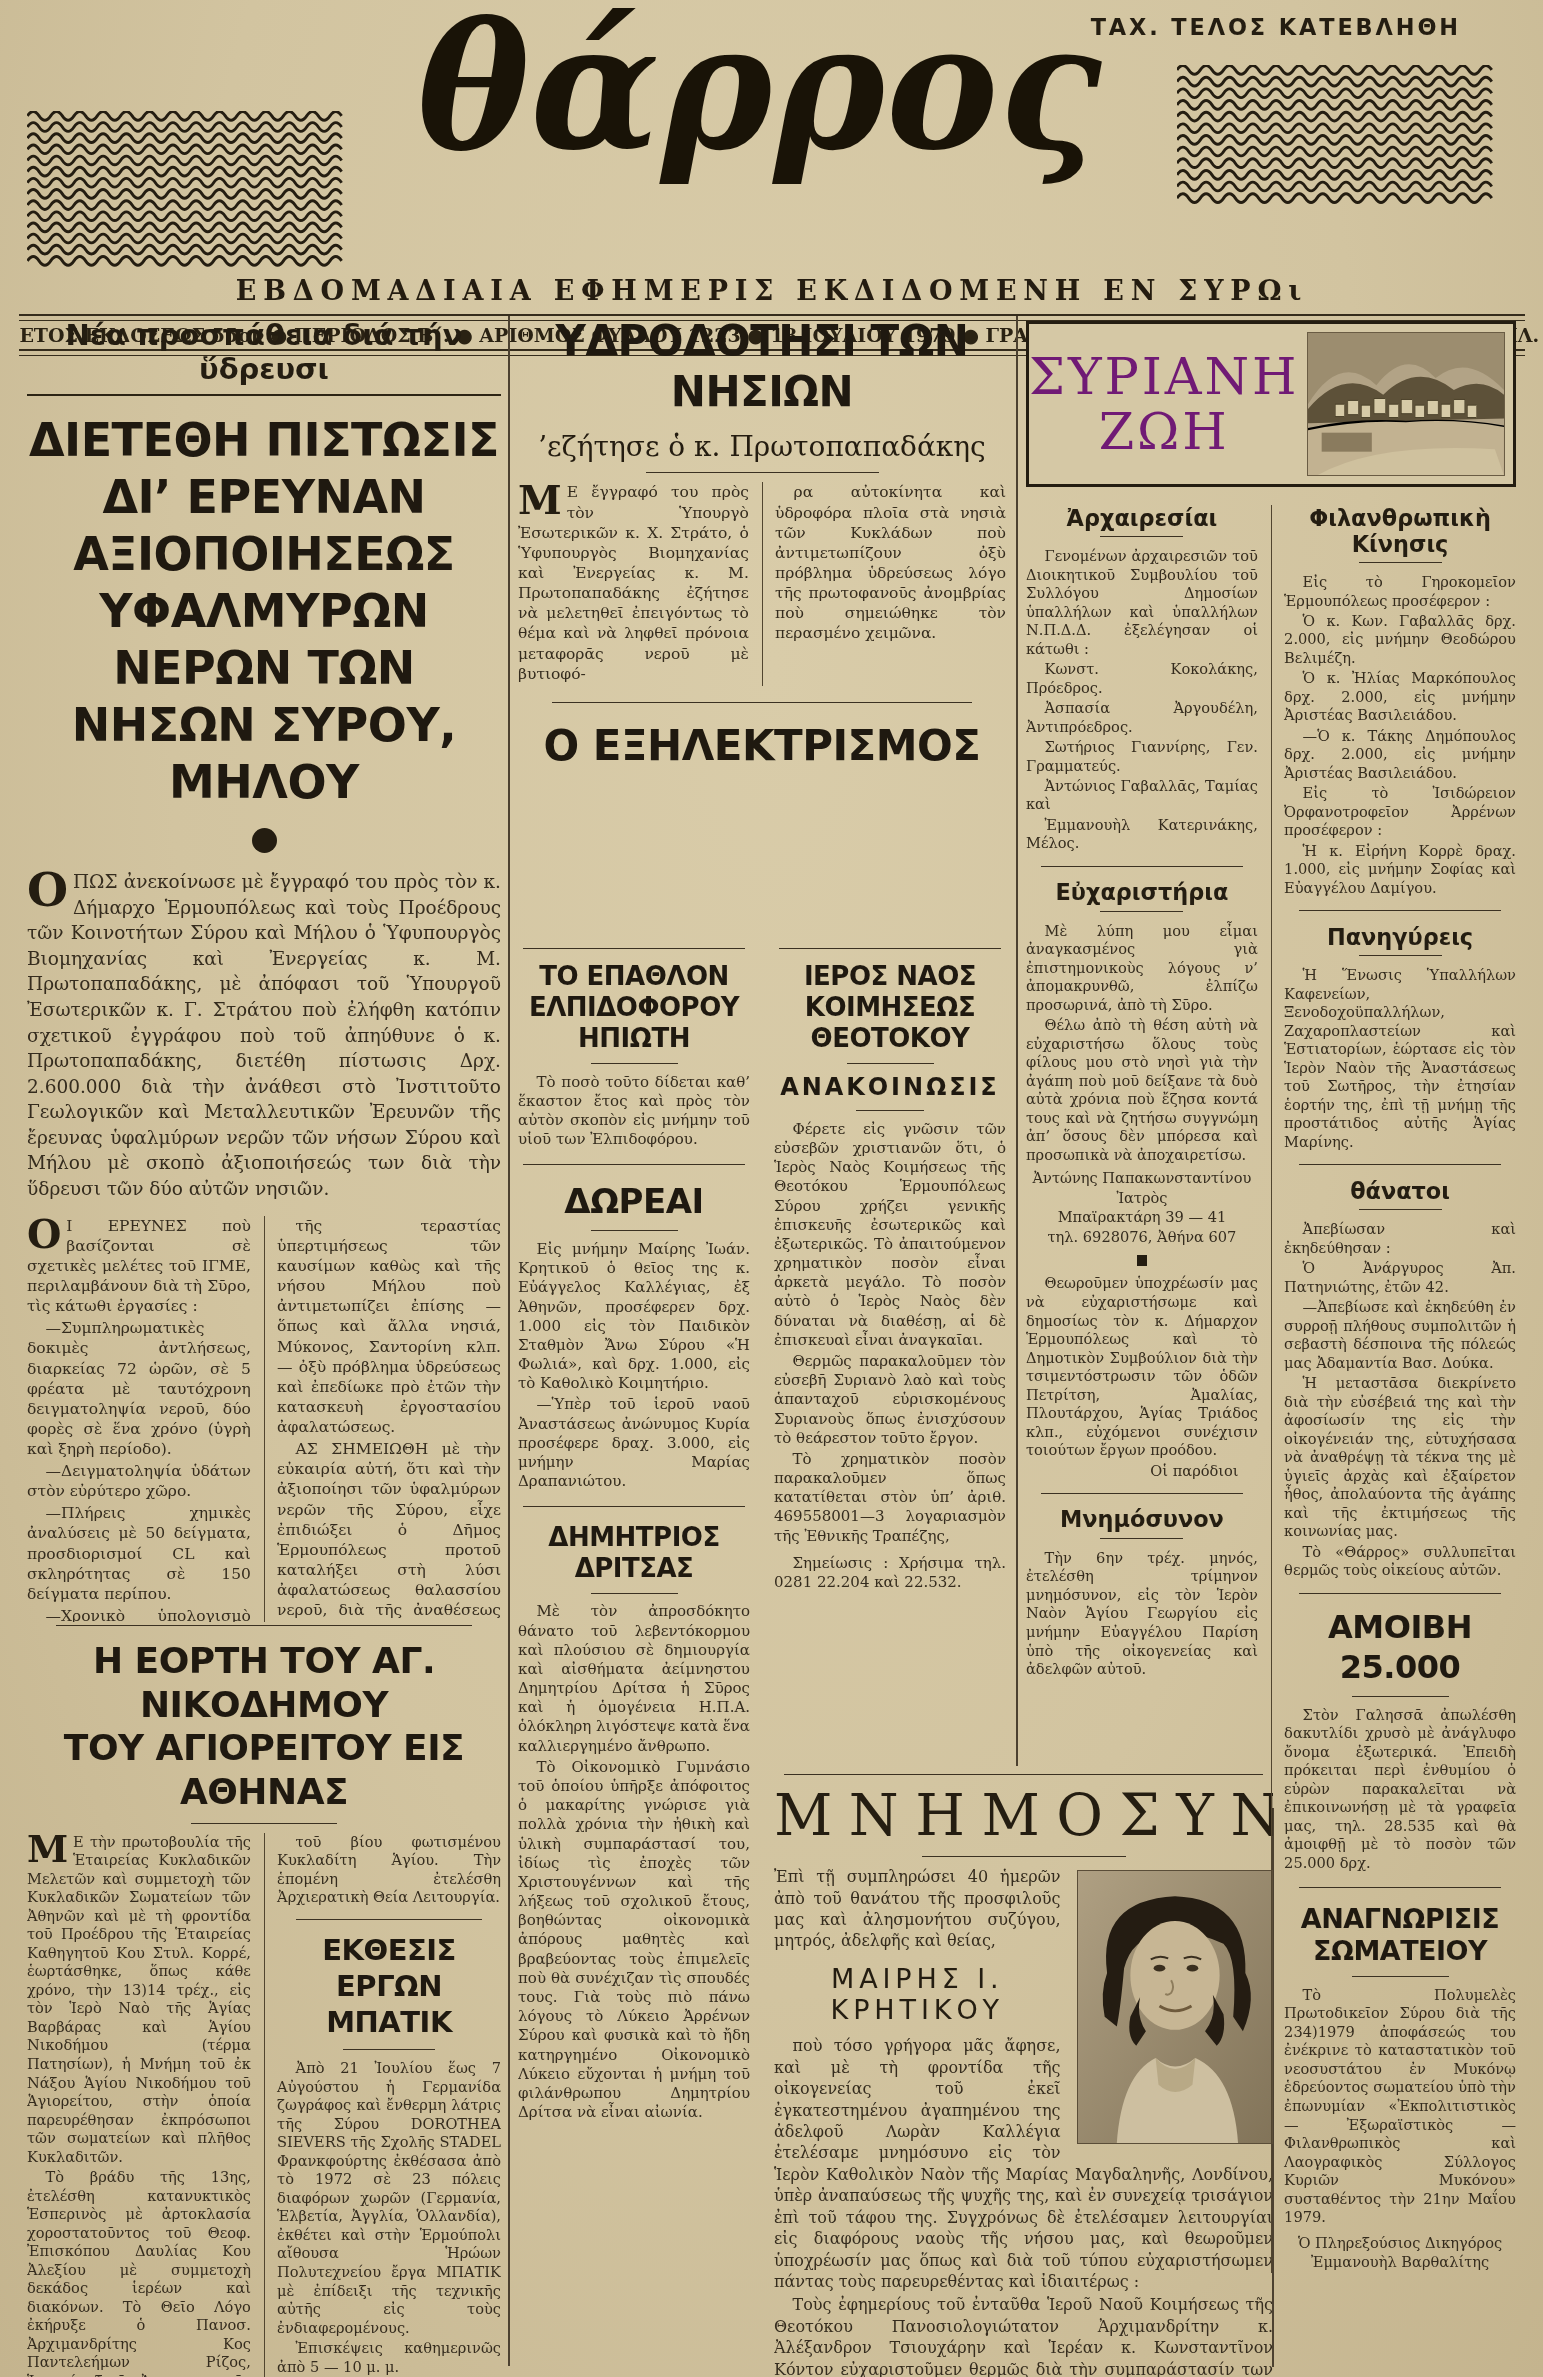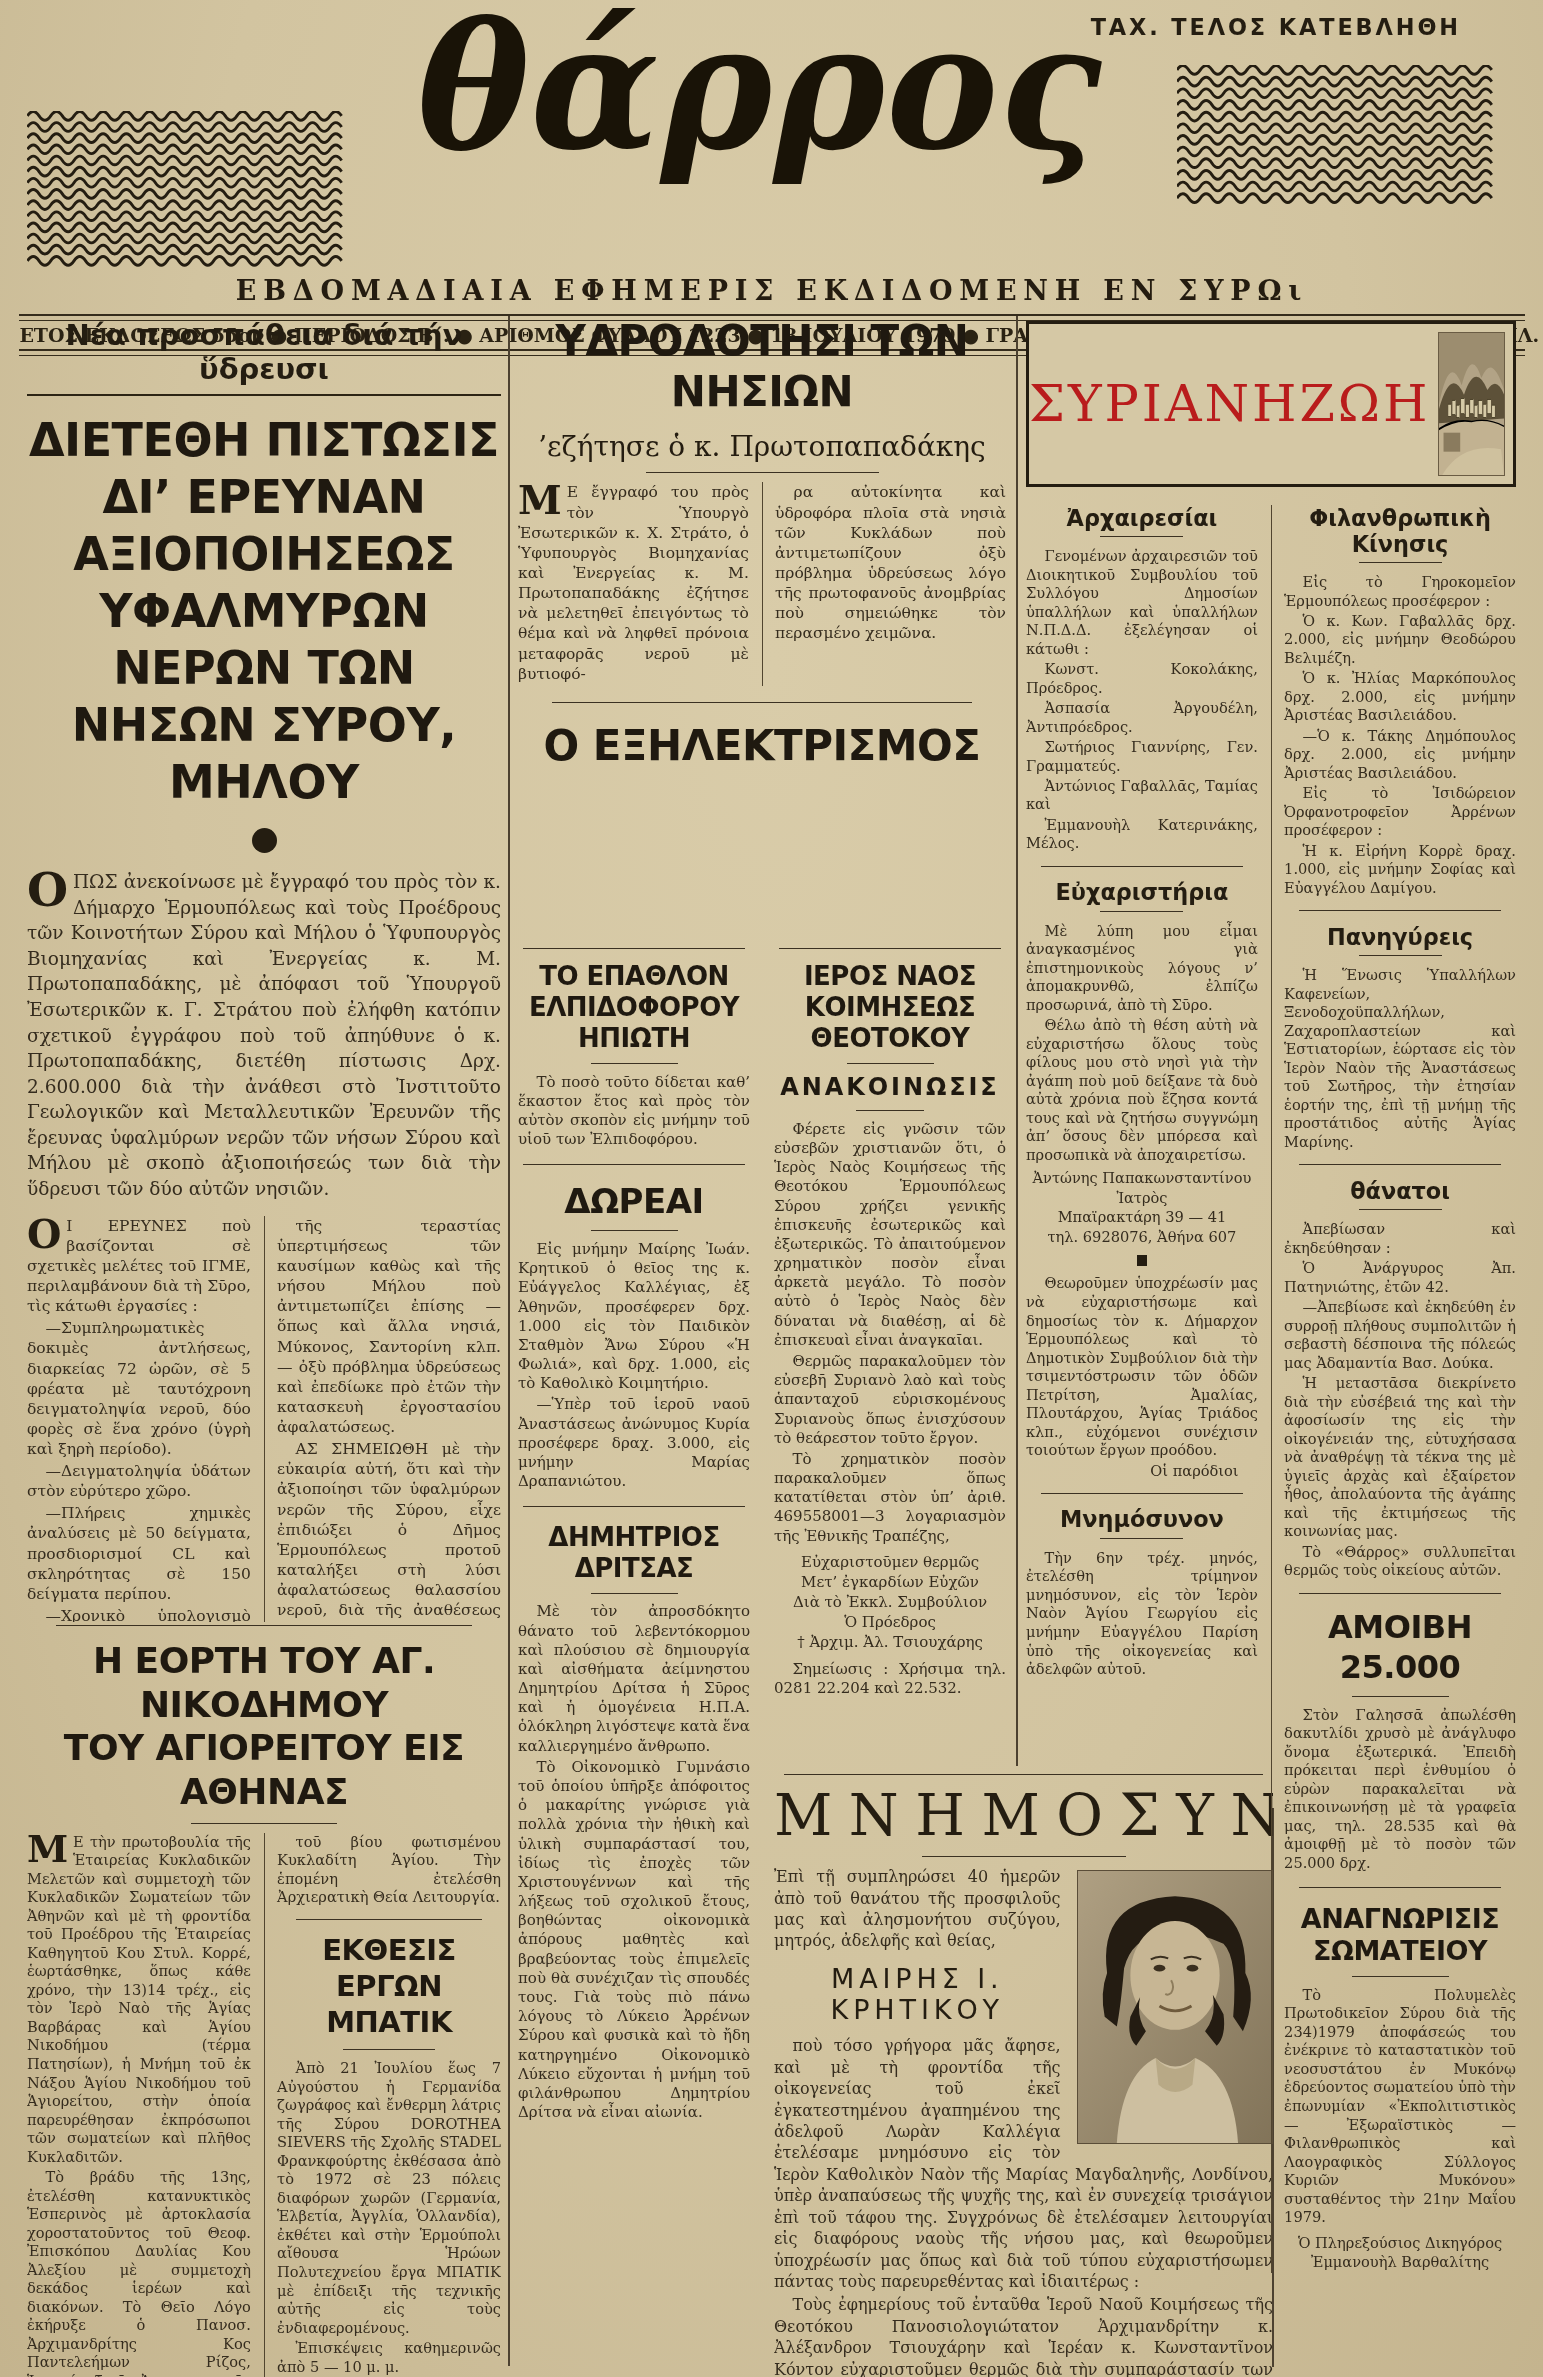--- a/index.html
+++ b/index.html
@@ -54,22 +54,22 @@
   }
   .waves{flex:0 0 auto;}
   .subtitle{
     text-align:center;font-weight:700;font-size:27px;letter-spacing:6.8px;color:#241c10;margin-top:3.9px;
   }
   .infoline{
     text-align:center;font-weight:700;font-size:19px;letter-spacing:0px;color:#2a2213;padding:2.9px 19.4px;
     white-space:nowrap;overflow:hidden;
   }
   .sz-box{display:flex;border:3.9px solid #241d11;height:160px;margin-bottom:17.5px;background:#d5c8a5;}
-  .sz-title{flex:0 0 204px;display:flex;justify-content:center;align-items:center;
-    font-size:51px;letter-spacing:2.9px;line-height:1.08;color:#b91c1c;}
+  .sz-title{flex:0 0 204px;display:flex;flex-direction:column;justify-content:center;align-items:center;
+    font-size:51px;letter-spacing:2.9px;line-height:1.08;color:#701a75;}
   .sz-photo{flex:1;margin:7.8px;border:0.5px solid #6a5c44;overflow:hidden;}
   .mnim-photo{float:right;width:194px;height:272px;margin:3.9px 0 10.7px 16.5px;border:0.5px solid #5a4d38;overflow:hidden;}
   .mnim-name{font-family:"DejaVu Sans",sans-serif;font-weight:400;font-size:27px;letter-spacing:4.9px;text-align:center;margin:10.7px 0;color:#241d11;}
   .mnim-head{font-size:57px;letter-spacing:16.5px;text-align:center;color:#241d11;margin:6.8px 0 0;}
 </style>
 </head>
 <body>
 
 <div class="page">
 
@@ -238,27 +238,20 @@
       <div>ΚΟΙΜΗΣΕΩΣ ΘΕΟΤΟΚΟΥ</div>
     </div>
     <div class="shortrule" style="width:87px"></div>
     <div class="hl xs" style="font-size:24px;letter-spacing:2.9px;margin-top:4.9px">ΑΝΑΚΟΙΝΩΣΙΣ</div>
     <div class="shortrule" style="width:68px;border-top-width:1px"></div>
     <div>
         <p class="para">Φέρετε εἰς γνῶσιν τῶν εὐσεβῶν χριστιανῶν ὅτι, ὁ Ἱερὸς Ναὸς Κοιμήσεως τῆς Θεοτόκου Ἑρμουπόλεως Σύρου χρήζει γενικῆς ἐπισκευῆς ἐσωτερικῶς καὶ ἐξωτερικῶς. Τὸ ἀπαιτούμενον χρηματικὸν ποσὸν εἶναι ἀρκετὰ μεγάλο. Τὸ ποσὸν αὐτὸ ὁ Ἱερὸς Ναὸς δὲν δύναται νὰ διαθέσῃ, αἱ δὲ ἐπισκευαὶ εἶναι ἀναγκαῖαι.</p>
         <p class="para">Θερμῶς παρακαλοῦμεν τὸν εὐσεβῆ Συριανὸ λαὸ καὶ τοὺς ἁπανταχοῦ εὑρισκομένους Συριανοὺς ὅπως ἐνισχύσουν τὸ θεάρεστον τοῦτο ἔργον.</p>
         <p class="para">Τὸ χρηματικὸν ποσὸν παρακαλοῦμεν ὅπως κατατίθεται στὸν ὑπ’ ἀριθ. 469558001—3 λογαριασμὸν τῆς Ἐθνικῆς Τραπέζης,</p>
       </div>
-    <div class="c" style="margin-top:6.8px">
-        <p class="para">Εὐχαριστοῦμεν θερμῶς</p>
-        <p class="para">Μετ’ ἐγκαρδίων Εὐχῶν</p>
-        <p class="para">Διὰ τὸ Ἐκκλ. Συμβούλιον</p>
-        <p class="para">Ὁ Πρόεδρος</p>
-        <p class="para">† Ἀρχιμ. Ἀλ. Τσιουχάρης</p>
-      </div>
     <p class="para" style="margin-top:7.8px">Σημείωσις : Χρήσιμα τηλ. 0281 22.204 καὶ 22.532.</p>
   </section>
 
   <section class="abs mn" style="left:774px;top:1774px;width:499px;height:603px">
     <div class="rule" style="margin:0 9.7px"></div>
     <div class="mnim-head">ΜΝΗΜΟΣΥΝΟΝ</div>
     <div class="shortrule" style="width:204px"></div>
     <div class="mnim-photo">
       <svg width="100%" height="100%" viewBox="0 0 400 560" preserveAspectRatio="none">
         <rect width="400" height="560" fill="#a29272"></rect>

